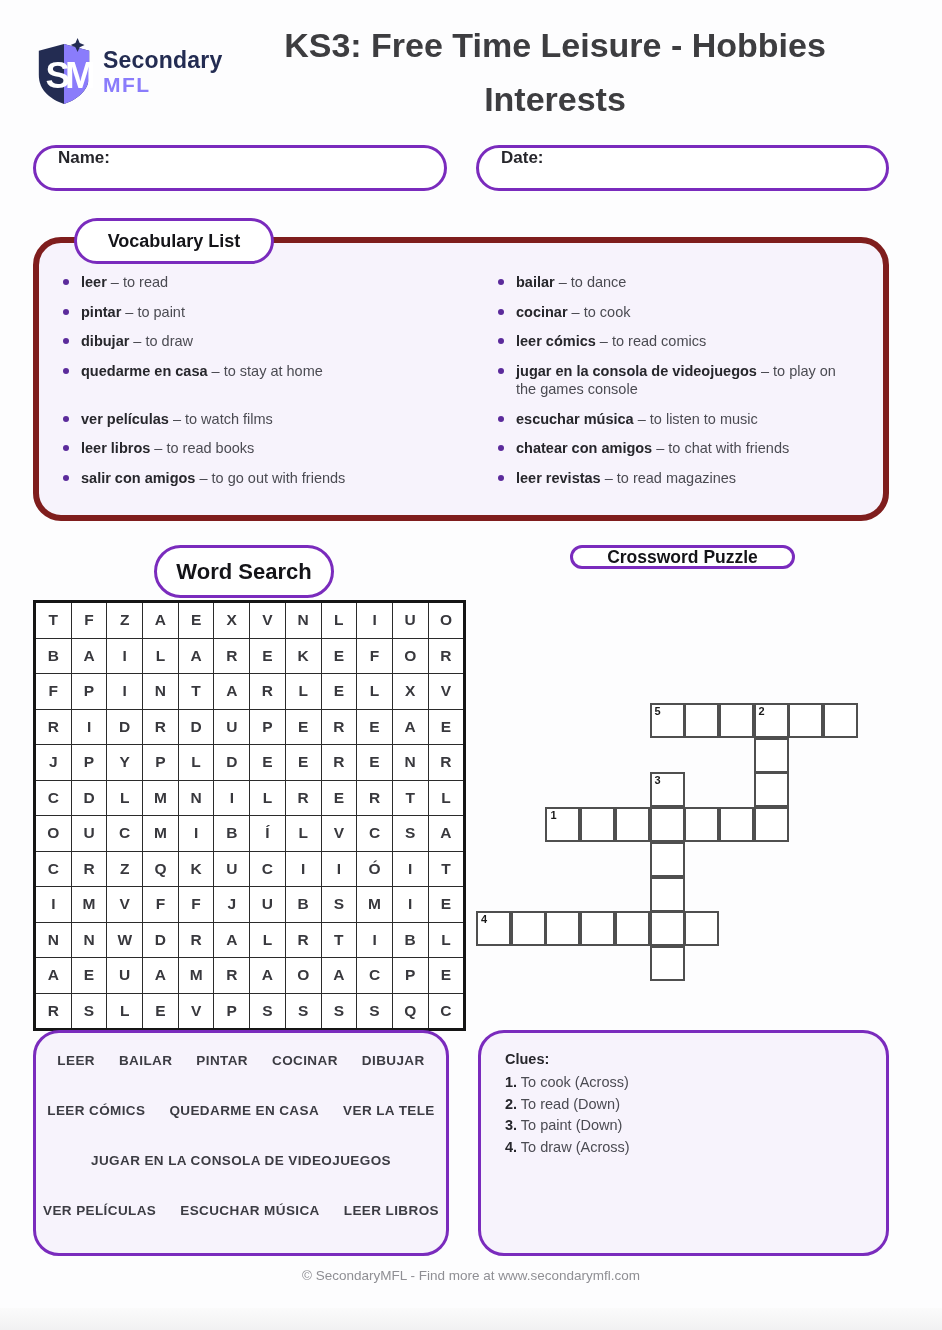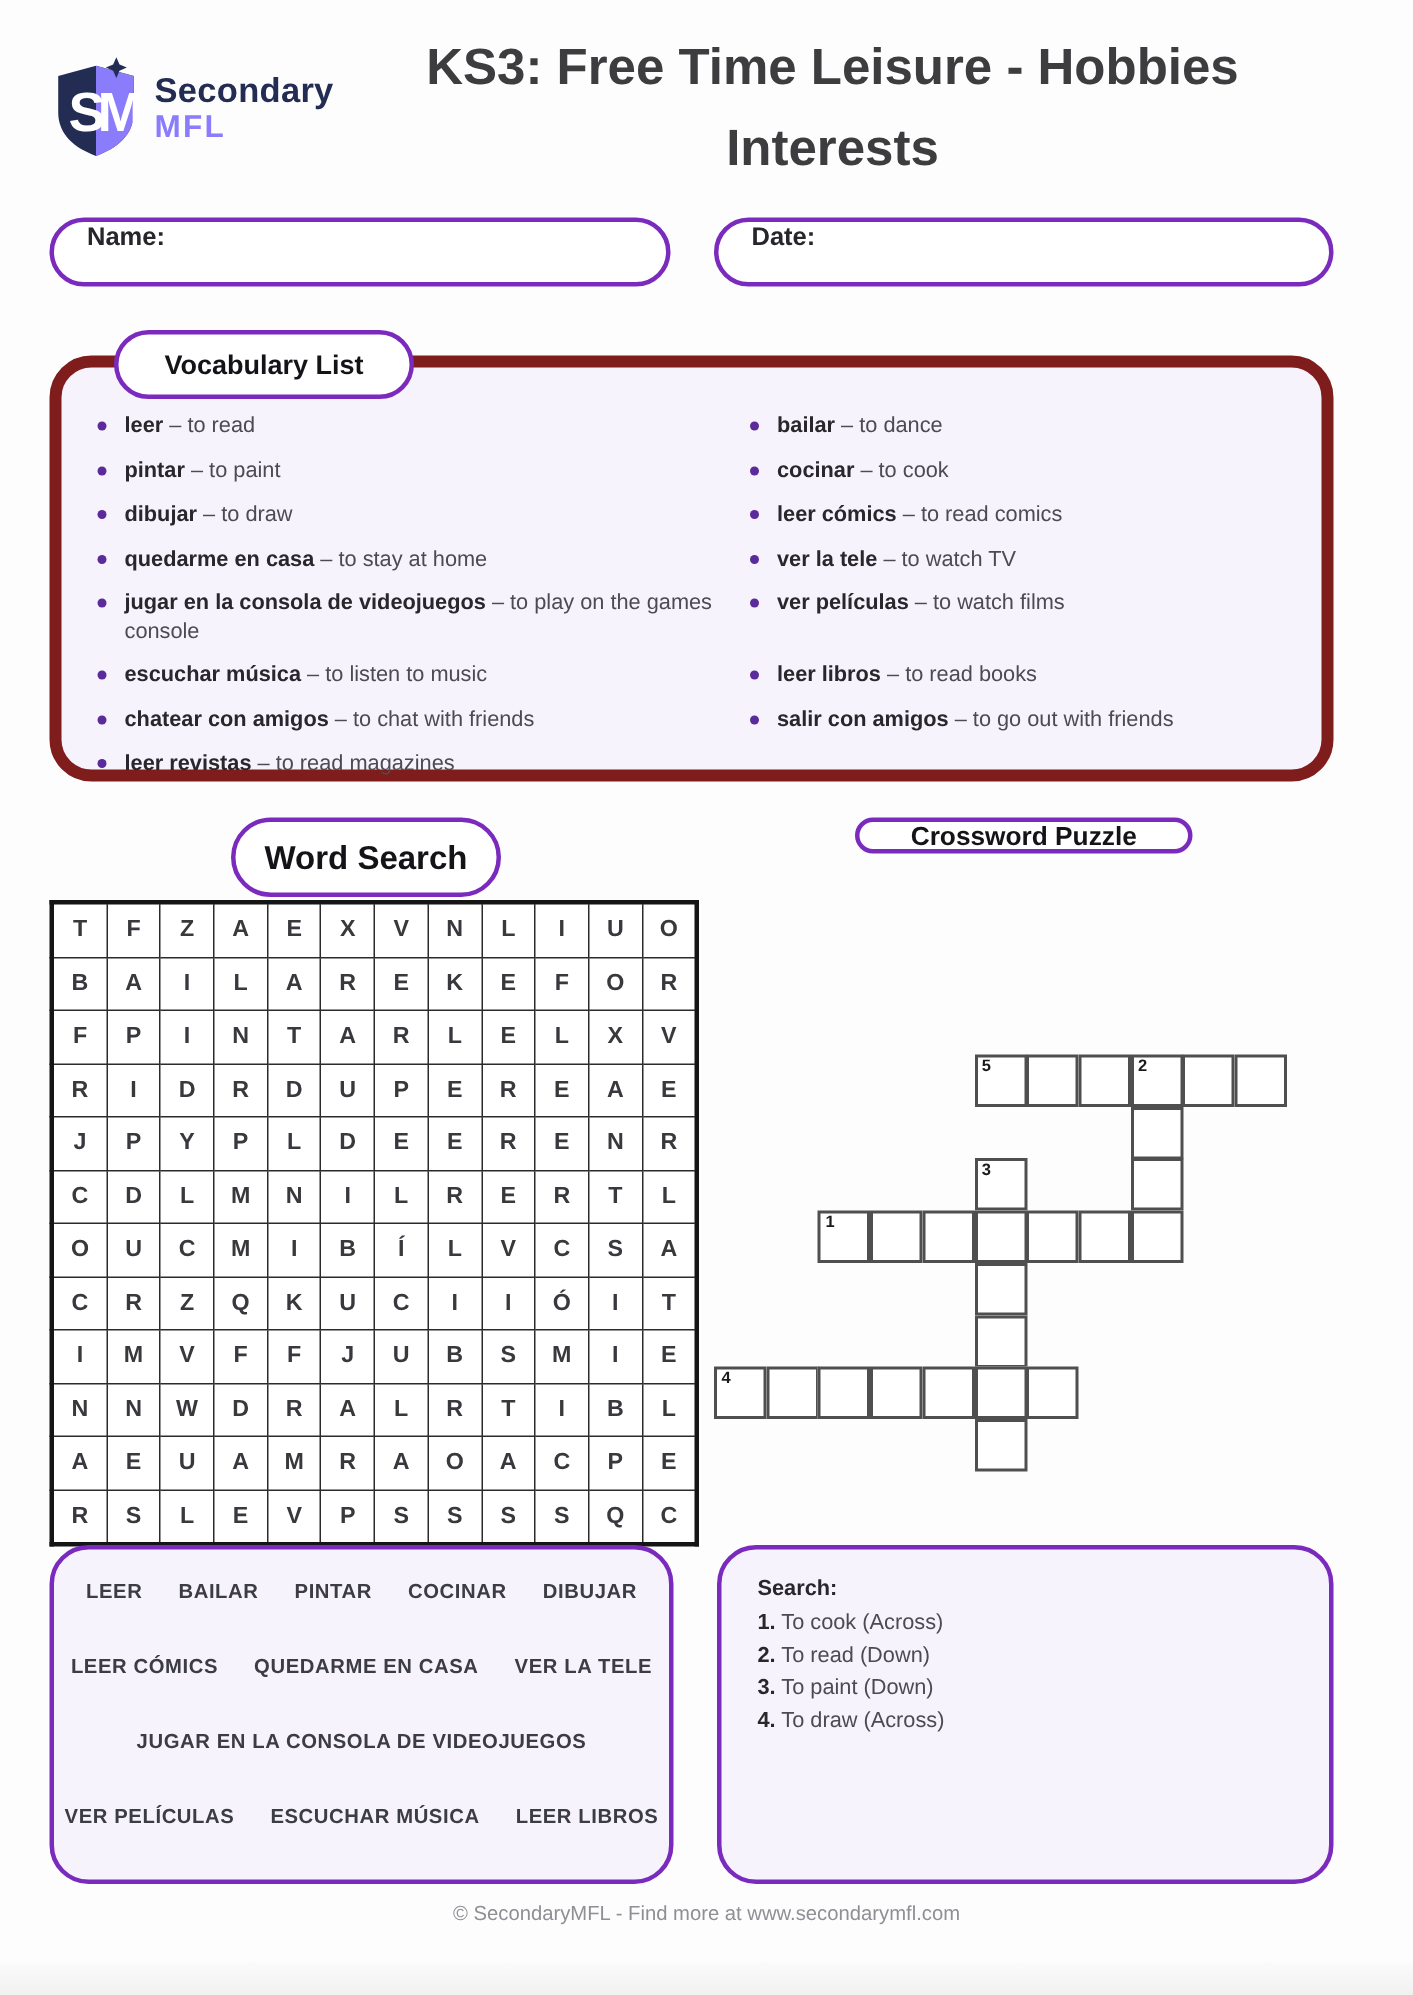--- a/index.html
+++ b/index.html
@@ -20,21 +20,21 @@
   .field-label{font-size:17px;font-weight:700;color:#26262b;}
   .name-box{left:33px;top:145px;width:414px;}
   .date-box{left:476px;top:145px;width:413px;}
 
   
   .pill{border:3px solid #7a2bbd;border-radius:999px;background:#fff;display:flex;
         align-items:center;justify-content:center;font-weight:700;color:#141418;box-sizing:border-box;}
 
   
   .vocab-box{position:absolute;left:33px;top:237px;width:856px;height:284px;background:#f7f3fc;
-             border:8px solid #7f1d1d;border-radius:28px;box-sizing:border-box;}
+             border:6px solid #7f1d1d;border-radius:28px;box-sizing:border-box;}
   .vocab-pill{position:absolute;left:35px;top:-25px;width:200px;height:46px;font-size:18px;}
   .vocab-grid{display:grid;grid-template-columns:435px 1fr;padding:30px 18px 0 24px;}
   .vocab-item{display:flex;align-items:flex-start;margin-bottom:11px;font-size:14.5px;
               line-height:18.5px;color:#4b4b52;padding-right:14px;}
   .vocab-item b{color:#27272c;}
   .bullet{flex:0 0 auto;width:6px;height:6px;border-radius:50%;background:#5b2a9b;
           margin:6px 12px 0 0;}
 
   
   .ws-pill{position:absolute;left:154px;top:545px;width:180px;height:53px;font-size:22px;}
@@ -133,24 +133,20 @@
         <div class="vocab-item">
           <span class="bullet"></span>
           <span><b>leer cómics</b> – to read comics</span>
         </div>
         <div class="vocab-item">
           <span class="bullet"></span>
           <span><b>quedarme en casa</b> – to stay at home</span>
         </div>
         <div class="vocab-item">
           <span class="bullet"></span>
-          <span><b>ver la tele</b> – to watch TV</span>
-        </div>
-        <div class="vocab-item">
-          <span class="bullet"></span>
           <span><b>jugar en la consola de videojuegos</b> – to play on the games console</span>
         </div>
         <div class="vocab-item">
           <span class="bullet"></span>
           <span><b>ver películas</b> – to watch films</span>
         </div>
         <div class="vocab-item">
           <span class="bullet"></span>
           <span><b>escuchar música</b> – to listen to music</span>
         </div>
@@ -410,21 +406,21 @@
         <span class="word">JUGAR EN LA CONSOLA DE VIDEOJUEGOS</span>
       </div>
       <div class="word-line">
         <span class="word">VER PELÍCULAS</span>
         <span class="word">ESCUCHAR MÚSICA</span>
         <span class="word">LEER LIBROS</span>
       </div>
     </div>
 
   <div class="clues-box">
-    <div class="clues-title">Search:</div>
+    <div class="clues-title">Clues:</div>
     <div>
         <div class="clue"><b>1.</b> To cook (Across)</div>
         <div class="clue"><b>2.</b> To read (Down)</div>
         <div class="clue"><b>3.</b> To paint (Down)</div>
         <div class="clue"><b>4.</b> To draw (Across)</div>
       </div>
   </div>
 
   <div class="footer">© SecondaryMFL - Find more at www.secondarymfl.com</div>
   <div class="bottom-strip"></div>

